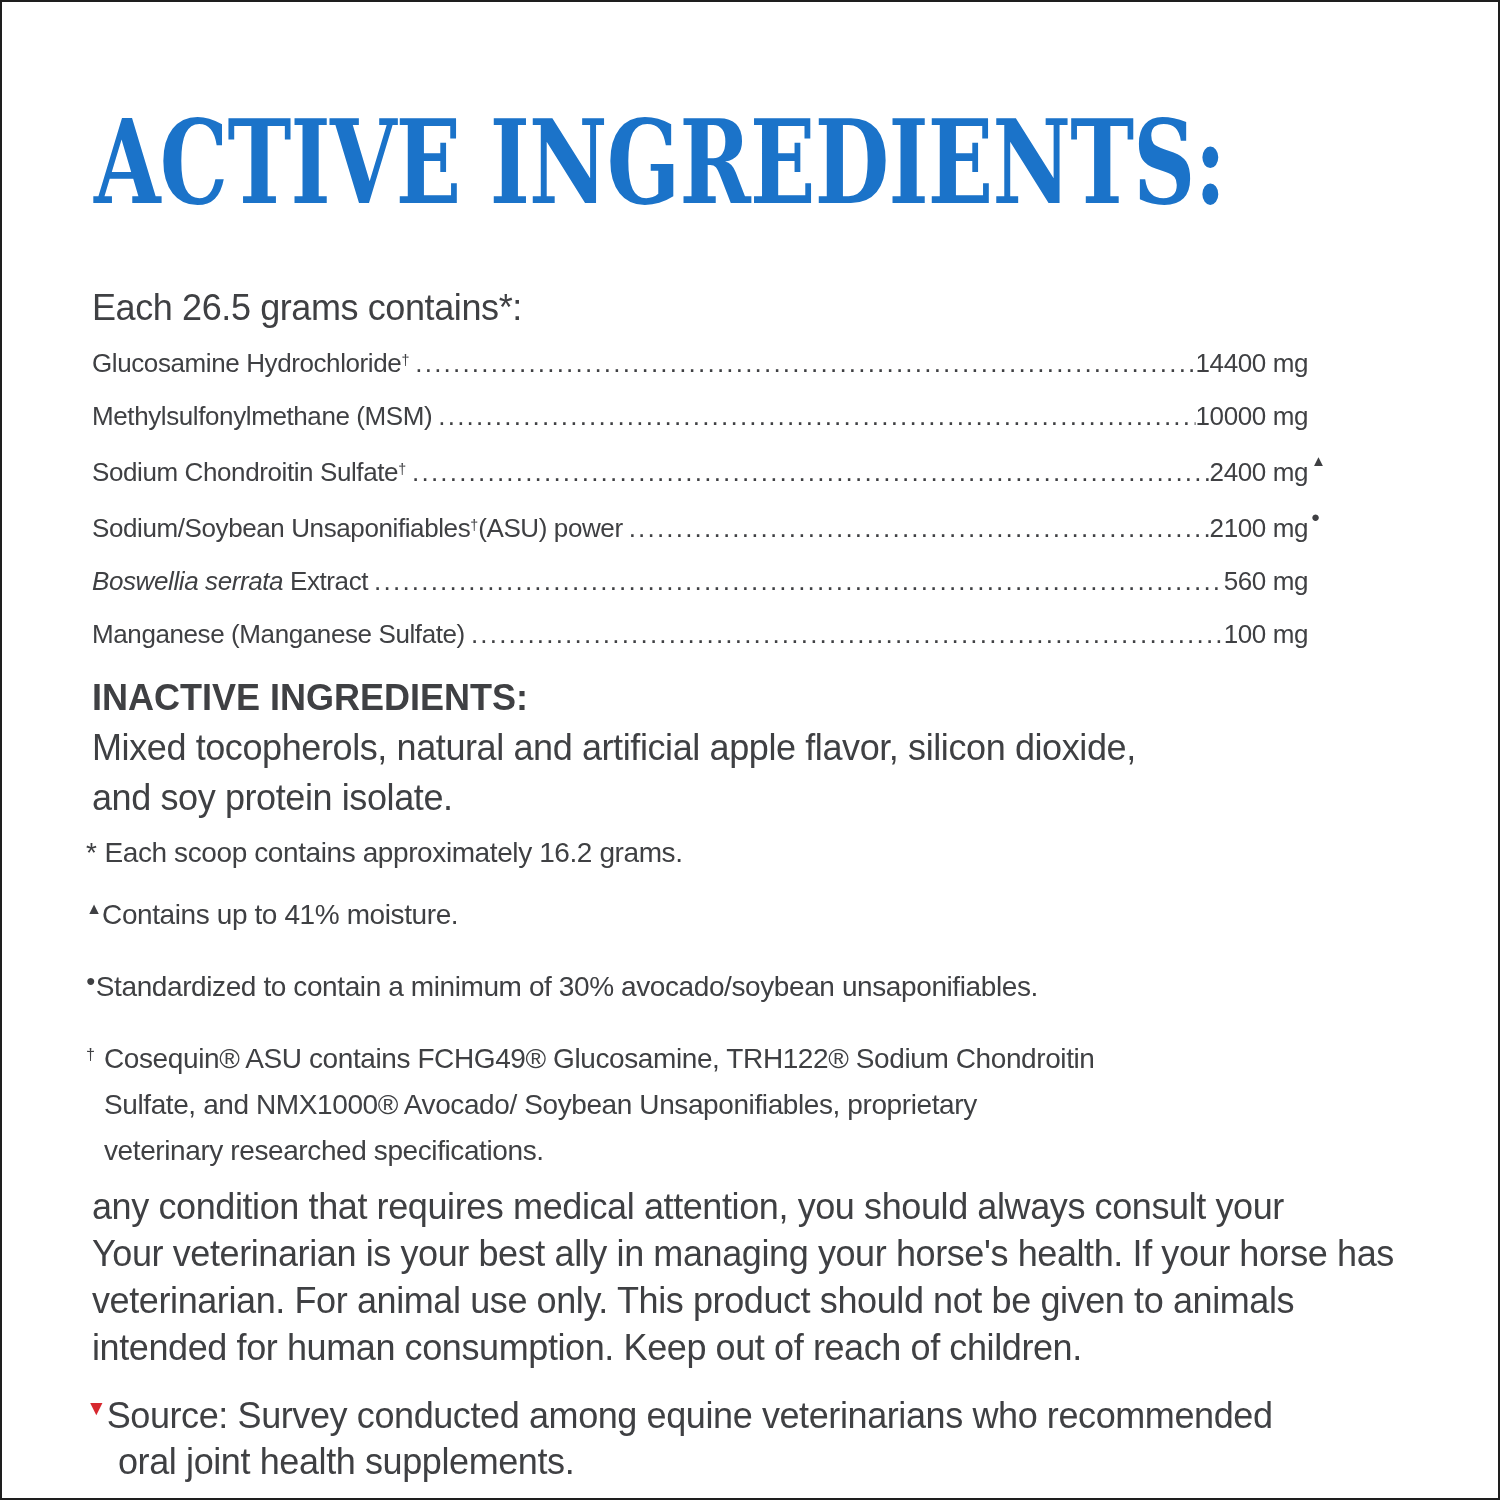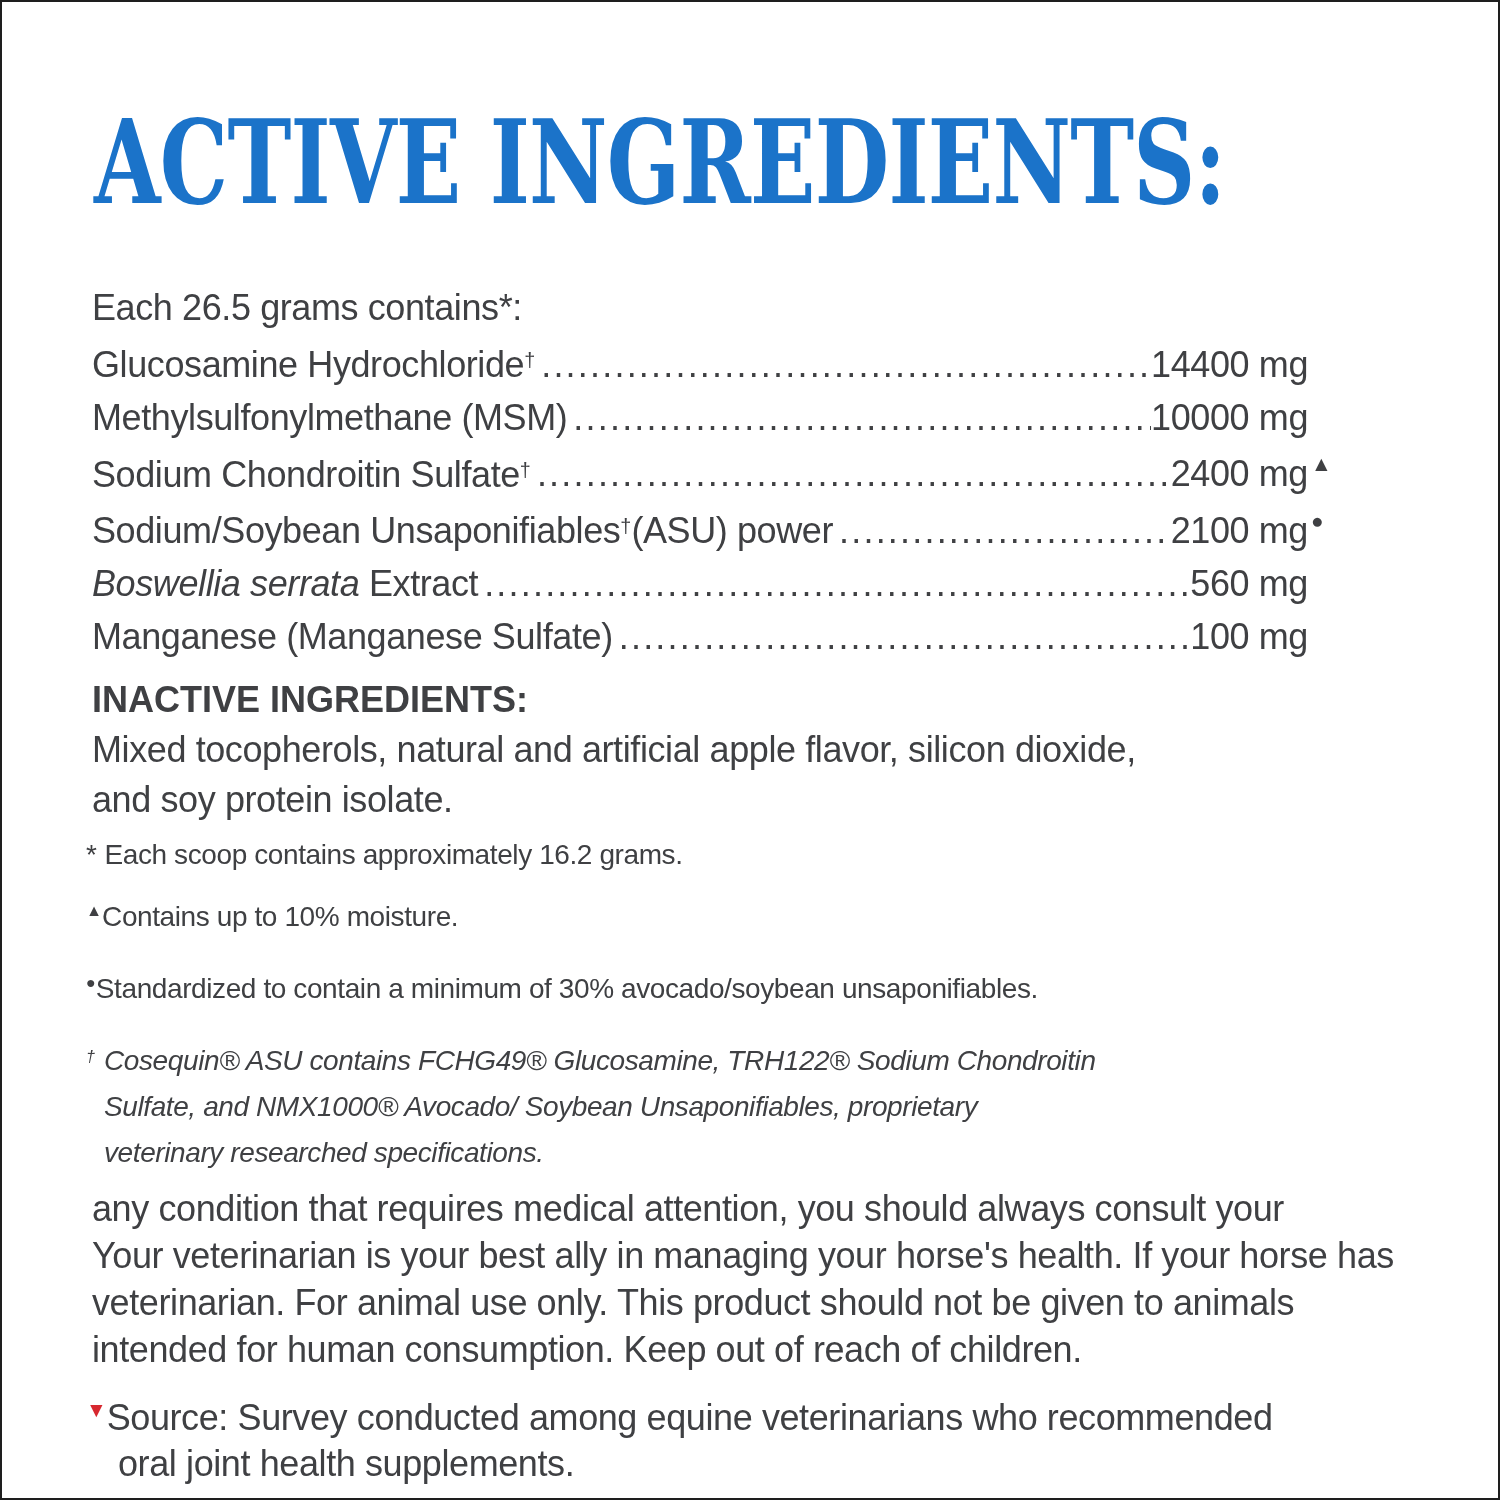--- a/index.html
+++ b/index.html
@@ -25,21 +25,21 @@
     white-space: nowrap;
     display: inline-block;
     transform: scaleX(0.74);
     transform-origin: left center;
     letter-spacing: -1px;
   }
 
   
   .facts { width: 1216px; margin-top: 54px; }
   .intro { margin: 0; font-size: 36px; line-height: 53px; letter-spacing: -0.4px; }
-  .row { display: flex; align-items: baseline; font-size: 36px; line-height: 53px; letter-spacing: -0.4px; }
+  .row { display: flex; align-items: baseline; font-size: 26px; line-height: 53px; letter-spacing: -0.4px; }
   .row .name { white-space: nowrap; flex: 0 0 auto; }
   .dg { font-size: 55%; vertical-align: 0.48em; letter-spacing: 0; }
   .dots {
     flex: 1 1 auto; min-width: 0;
     white-space: nowrap; clip-path: inset(0);
     margin-left: 6px; letter-spacing: 2.2px; overflow: hidden;
   }
   .dots::after {
     content: "................................................................................................................................................................................................................";
   }
@@ -49,21 +49,21 @@
   
   .inactive { margin-top: 12px; font-size: 36px; line-height: 50px; letter-spacing: -0.4px; }
   .inactive .heading { font-weight: 700; letter-spacing: 0; }
   .line { white-space: nowrap; }
 
   
   .fn { font-size: 28px; line-height: 50px; letter-spacing: -0.4px; white-space: nowrap; }
   .fn-scoop    { margin-top: 5px; }
   .fn-moisture { margin-top: 5px; }
   .fn-asu      { margin-top: 15px; }
-  .fn-dagger   { margin-top: 19px; line-height: 46px; font-style: italic; }
+  .fn-dagger   { margin-top: 19px; line-height: 46px; }
   .fn-dagger .cont { padding-left: 12px; }
   .mk { margin-left: -6px; }
   .mk-star   { margin-right: 8px; }
   .mk-shape  { font-size: 58%; vertical-align: 0.62em; letter-spacing: 0; }
   .mk-dagger { font-size: 58%; vertical-align: 0.5em; margin-right: 9px; letter-spacing: 0; }
   .mk-down   { color: var(--marker_red, #d7282f); }
 
   
   .disclaimer { margin-top: 9px; font-size: 36px; line-height: 47px; letter-spacing: -0.4px; }
 
@@ -119,21 +119,21 @@
   </section>
 
   <section class="inactive">
     <div class="heading line">INACTIVE INGREDIENTS:</div>
     <div class="line">Mixed tocopherols, natural and artificial apple flavor, silicon dioxide,</div>
     <div class="line">and soy protein isolate.</div>
   </section>
 
   <div class="fn fn-scoop"><span class="mk mk-star">*</span><span>Each scoop contains approximately 16.2 grams.</span></div>
 
-  <div class="fn fn-moisture"><span class="mk mk-shape">▲</span><span>Contains up to 10% moisture.</span></div>
+  <div class="fn fn-moisture"><span class="mk mk-shape">▲</span><span>Contains up to 41% moisture.</span></div>
 
   <div class="fn fn-asu"><span class="mk mk-shape">●</span><span>Standardized to contain a minimum of 30% avocado/soybean unsaponifiables.</span></div>
 
   <div class="fn fn-dagger">
     <div class="line"><span class="mk mk-dagger">†</span><span>Cosequin® ASU contains FCHG49® Glucosamine, TRH122® Sodium Chondroitin</span></div>
     <div class="line cont">Sulfate, and NMX1000® Avocado/ Soybean Unsaponifiables, proprietary</div>
     <div class="line cont">veterinary researched specifications.</div>
   </div>
 
   <section class="disclaimer">

